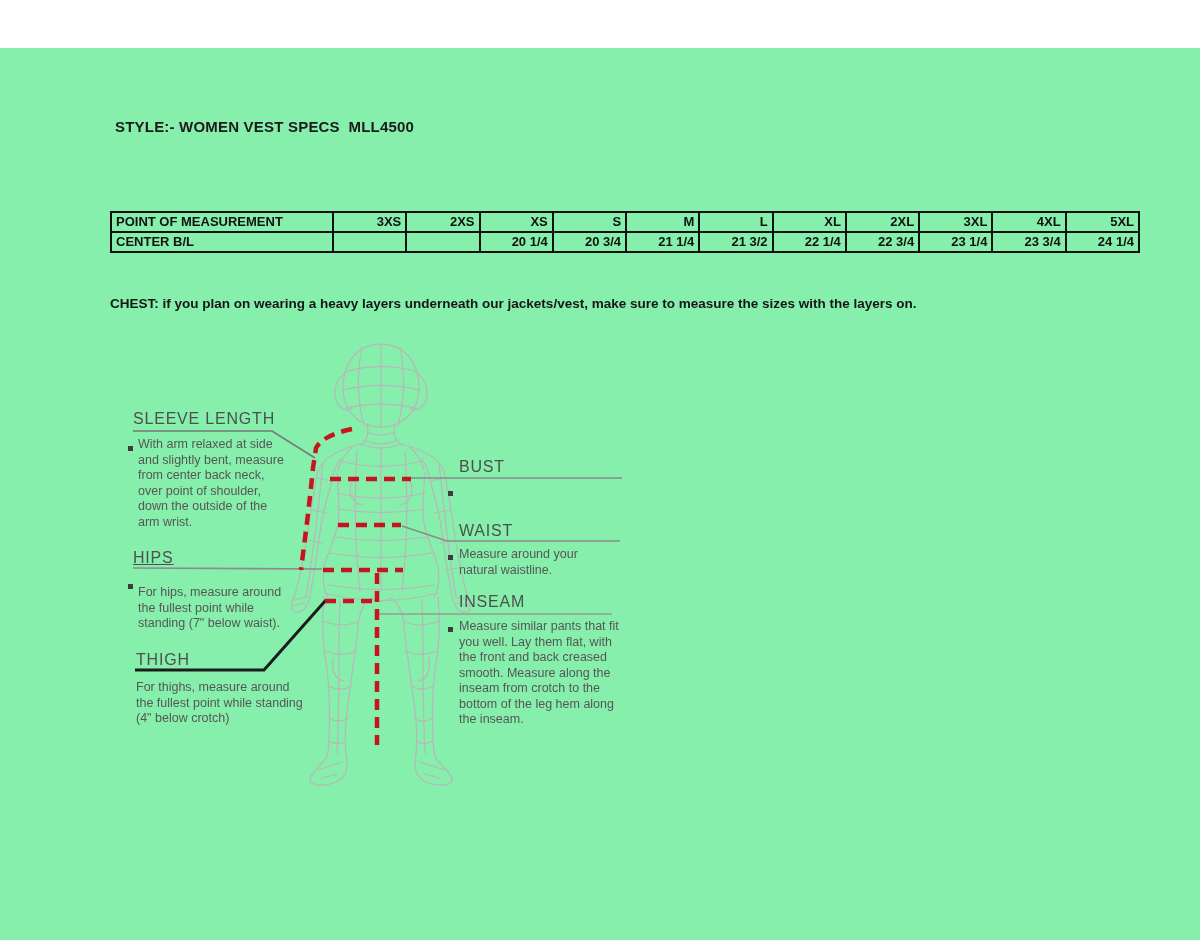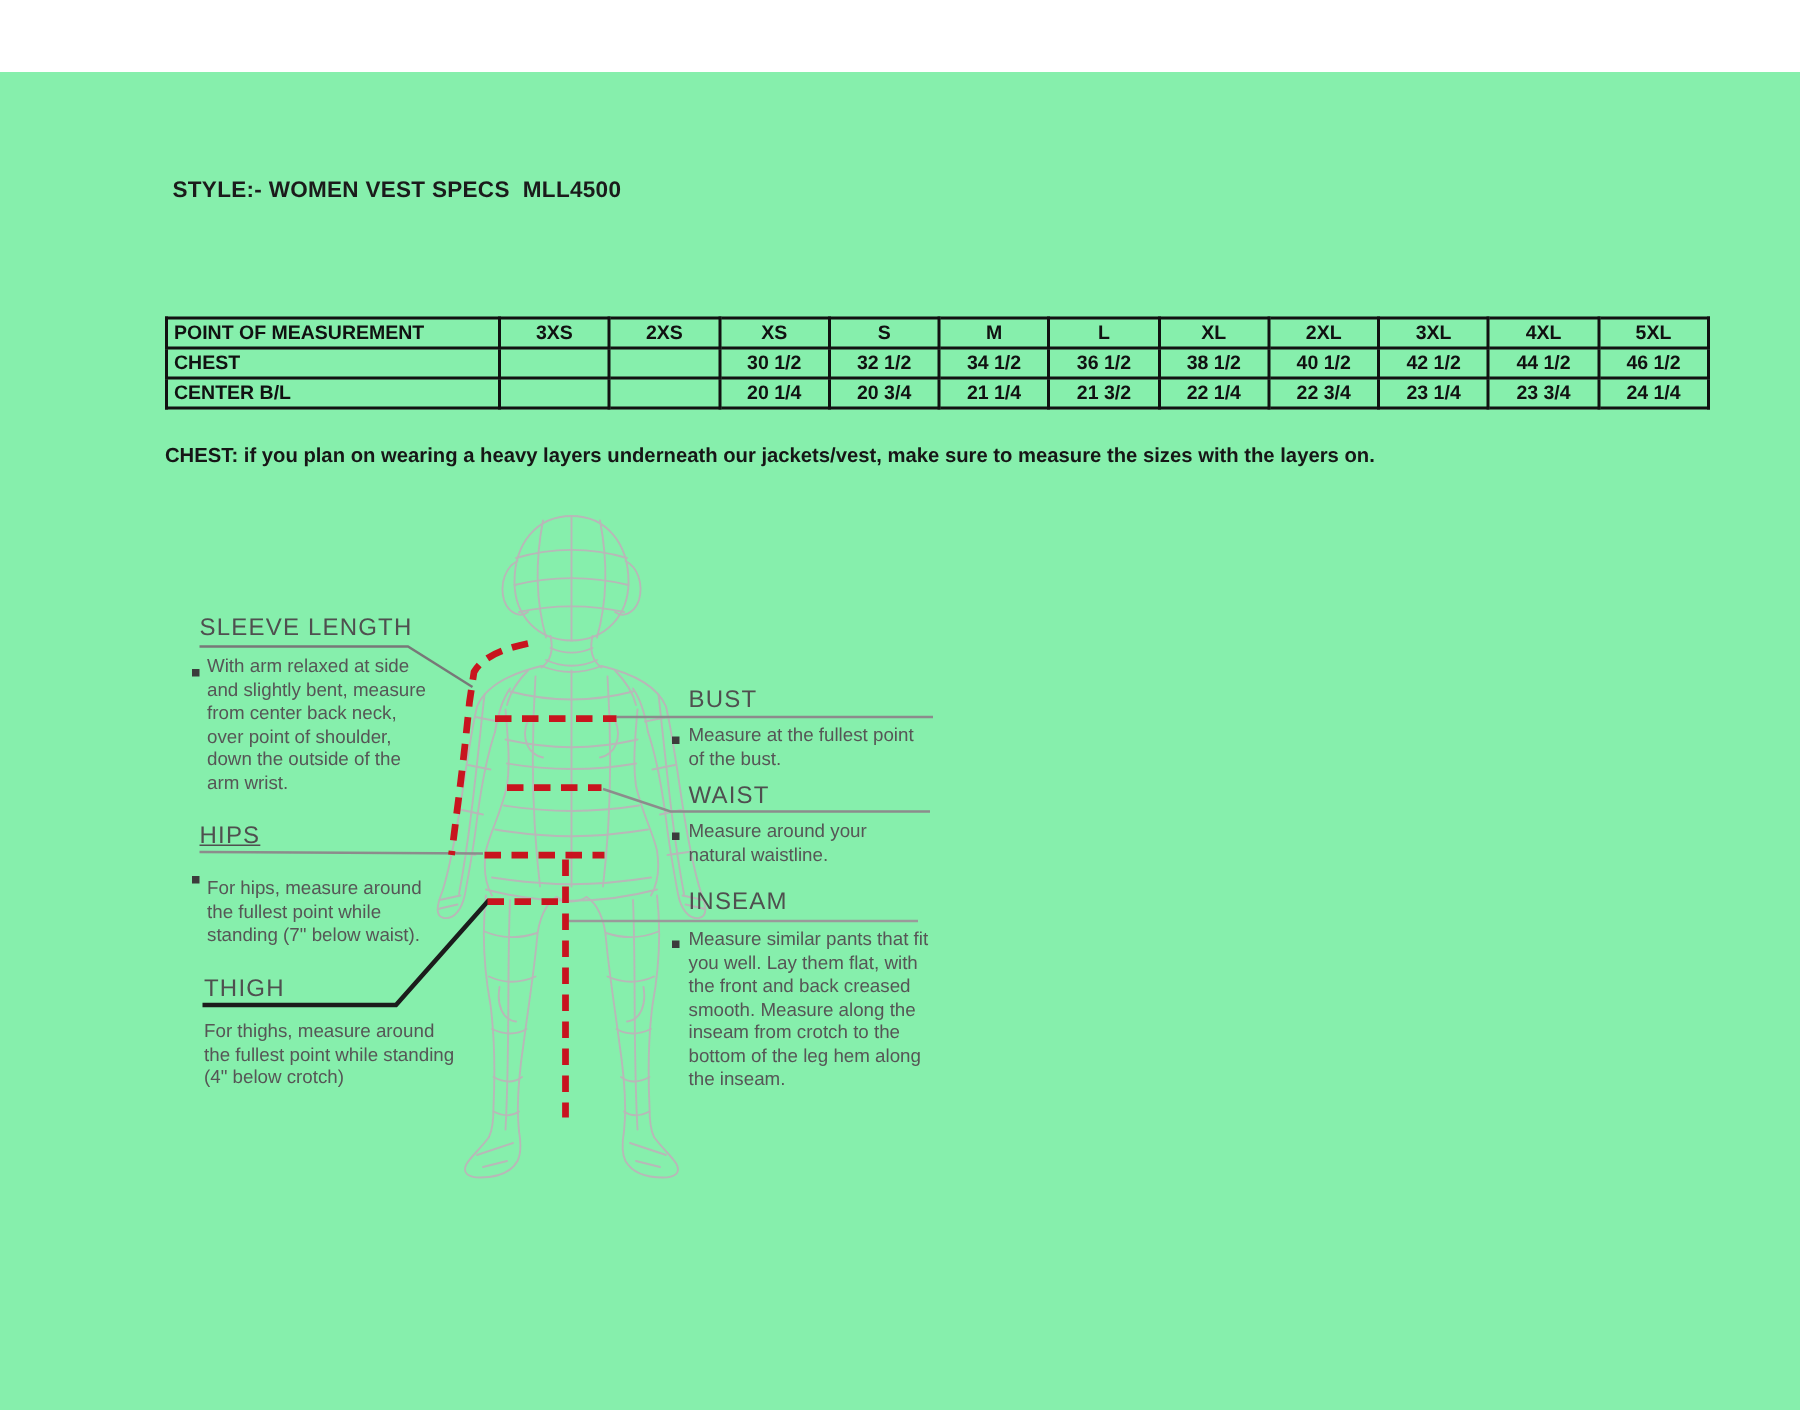--- a/index.html
+++ b/index.html
@@ -15,21 +15,21 @@
     font-size:15px; font-weight:bold; color:#1b1b1b; letter-spacing:.2px; white-space:pre-wrap;
   }
 
   table.size-table {
     position:absolute; left:110px; top:163px; width:1030px;
     border-collapse:collapse; table-layout:fixed;
     font-size:13px; font-weight:bold; color:#111;padding-left:12px;
   }
   table.size-table th, table.size-table td {
     border:2px solid #111; height:20px; padding:0 4px;
-    text-align:center; vertical-align:middle; line-height:1.1;
+    text-align:right; vertical-align:middle; line-height:1.1;
     overflow:hidden; white-space:nowrap;
   }
   table.size-table .poml { width:222px; text-align:left; }
 
   .note-line {
     position:absolute; left:110px; top:248px; width:980px;
     font-size:13.5px; font-weight:bold; color:#161616;
   }
 
   .m-head {
@@ -170,34 +170,20 @@
           <th>L</th>
           <th>XL</th>
           <th>2XL</th>
           <th>3XL</th>
           <th>4XL</th>
           <th>5XL</th>
         </tr>
       </thead>
     <tbody>
         <tr>
-          <td class="poml">CHEST</td>
-          <td></td>
-          <td></td>
-          <td>30 1/2</td>
-          <td>32 1/2</td>
-          <td>34 1/2</td>
-          <td>36 1/2</td>
-          <td>38 1/2</td>
-          <td>40 1/2</td>
-          <td>42 1/2</td>
-          <td>44 1/2</td>
-          <td>46 1/2</td>
-        </tr>
-        <tr>
           <td class="poml">CENTER B/L</td>
           <td></td>
           <td></td>
           <td>20 1/4</td>
           <td>20 3/4</td>
           <td>21 1/4</td>
           <td>21 3/2</td>
           <td>22 1/4</td>
           <td>22 3/4</td>
           <td>23 1/4</td>
@@ -215,21 +201,20 @@
 
   <div class="m-head" style="left:133px; top:501px;text-decoration:underline;">HIPS</div>
   <span class="bullet" style="left:128px; top:536px;"></span>
   <div class="m-body" style="left:138px; top:537px; width:158px;">For hips, measure around the fullest point while standing (7" below waist).</div>
 
   <div class="m-head" style="left:136px; top:603px;">THIGH</div>
   <div class="m-body" style="left:136px; top:632px; width:172px;">For thighs, measure around the fullest point while standing (4" below crotch)</div>
 
   <div class="m-head" style="left:459px; top:410px;">BUST</div>
   <span class="bullet" style="left:448px; top:443px;"></span>
-  <div class="m-body" style="left:459px; top:435px; width:155px;">Measure at the fullest point of the bust.</div>
 
   <div class="m-head" style="left:459px; top:474px;">WAIST</div>
   <span class="bullet" style="left:448px; top:507px;"></span>
   <div class="m-body" style="left:459px; top:499px; width:150px;">Measure around your natural waistline.</div>
 
   <div class="m-head" style="left:459px; top:545px;">INSEAM</div>
   <span class="bullet" style="left:448px; top:579px;"></span>
   <div class="m-body" style="left:459px; top:571px; width:168px;">Measure similar pants that fit you well. Lay them flat, with the front and back creased smooth. Measure along the inseam from crotch to the bottom of the leg hem along the inseam.</div>
 
 </div>

